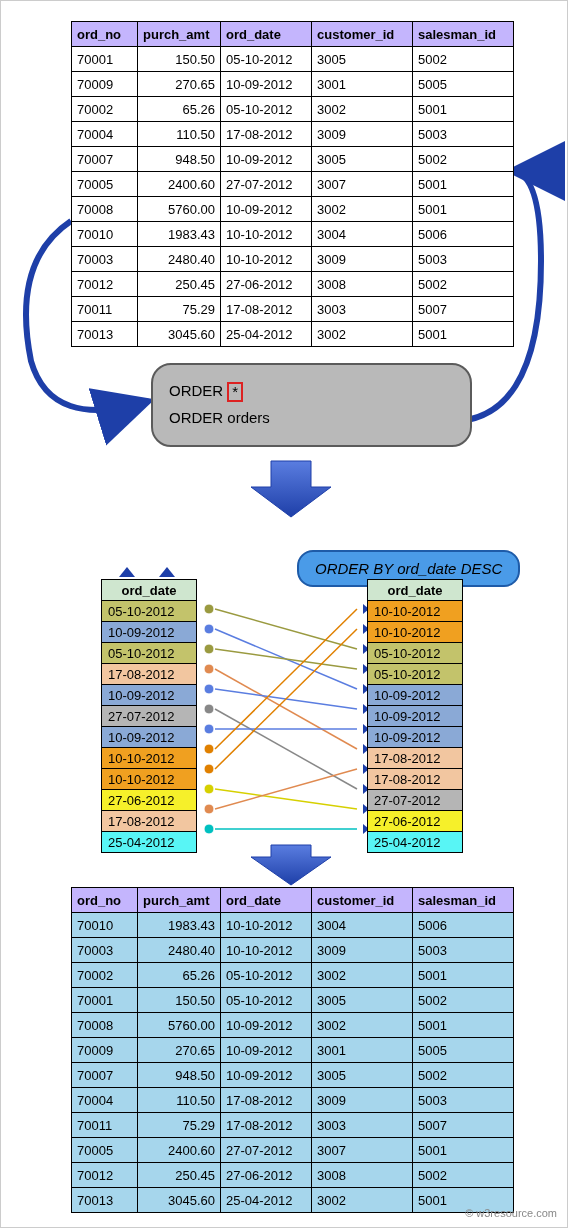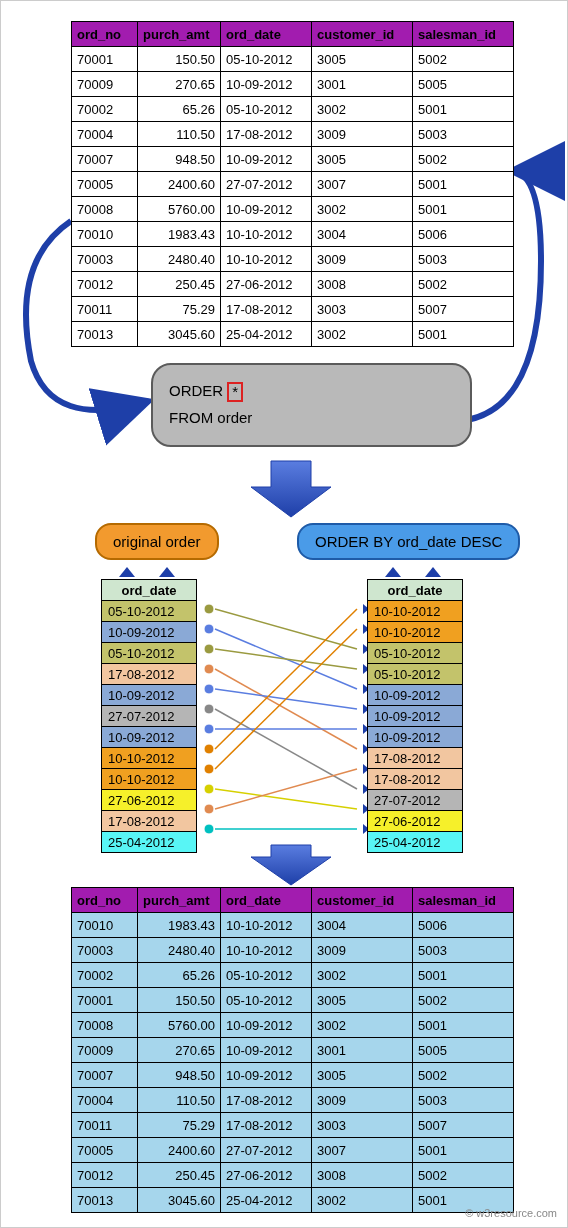--- a/index.html
+++ b/index.html
@@ -30,21 +30,21 @@
     background: #fff;
   }
   table.data th, table.data td {
     border: 1px solid #000;
     padding: 3px 5px;
     height: 18px;
     font-size: 13px;
     text-align: left;
   }
   table.data th {
-    background: #a21caf;
+    background: #c4b5fd;
     font-weight: bold;
   }
   table.data td.num {
     text-align: right;
   }
   .top-table { left: 70px; top: 20px; }
   .bottom-table { left: 70px; top: 886px; }
   .bottom-table td { background: #a6d6ec; }
   .bottom-table th { background: #cfe6cf; }
 
@@ -82,24 +82,25 @@
     font-size: 15px;
     border: 2px solid;
   }
   .badge.orange {
     left: 94px; top: 522px;
     background: #f29a2e;
     border-color: #b56a00;
     color: #000;
   }
   .badge.blue {
-    left: 296px; top: 522px;
+    left: 296px; top: 549px;
     background: #4a9be8;
     border-color: #1e5ba8;
     color: #000;
+    font-style: italic;
   }
 
   table.datecol {
     position: absolute;
     border-collapse: collapse;
   }
   table.datecol th, table.datecol td {
     border: 1px solid #000;
     padding: 2px 6px;
     font-size: 13px;
@@ -300,24 +301,23 @@
           <td>5001</td>
         </tr>
       </tbody>
   </table>
 
   <div class="sql-box">
     <div>
       <span>ORDER</span>
       <span class="sql-star">*</span>
     </div>
-    <div>FROM order</div>
+    <div>ORDER orders</div>
   </div>
 
-  <div class="badge orange">original order</div>
   <div class="badge blue">ORDER BY ord_date DESC</div>
 
   <table class="datecol left-col">
     <thead>
         <tr>
           <th>ord_date</th>
         </tr>
       </thead>
     <tbody id="left-dates">
         <tr>

